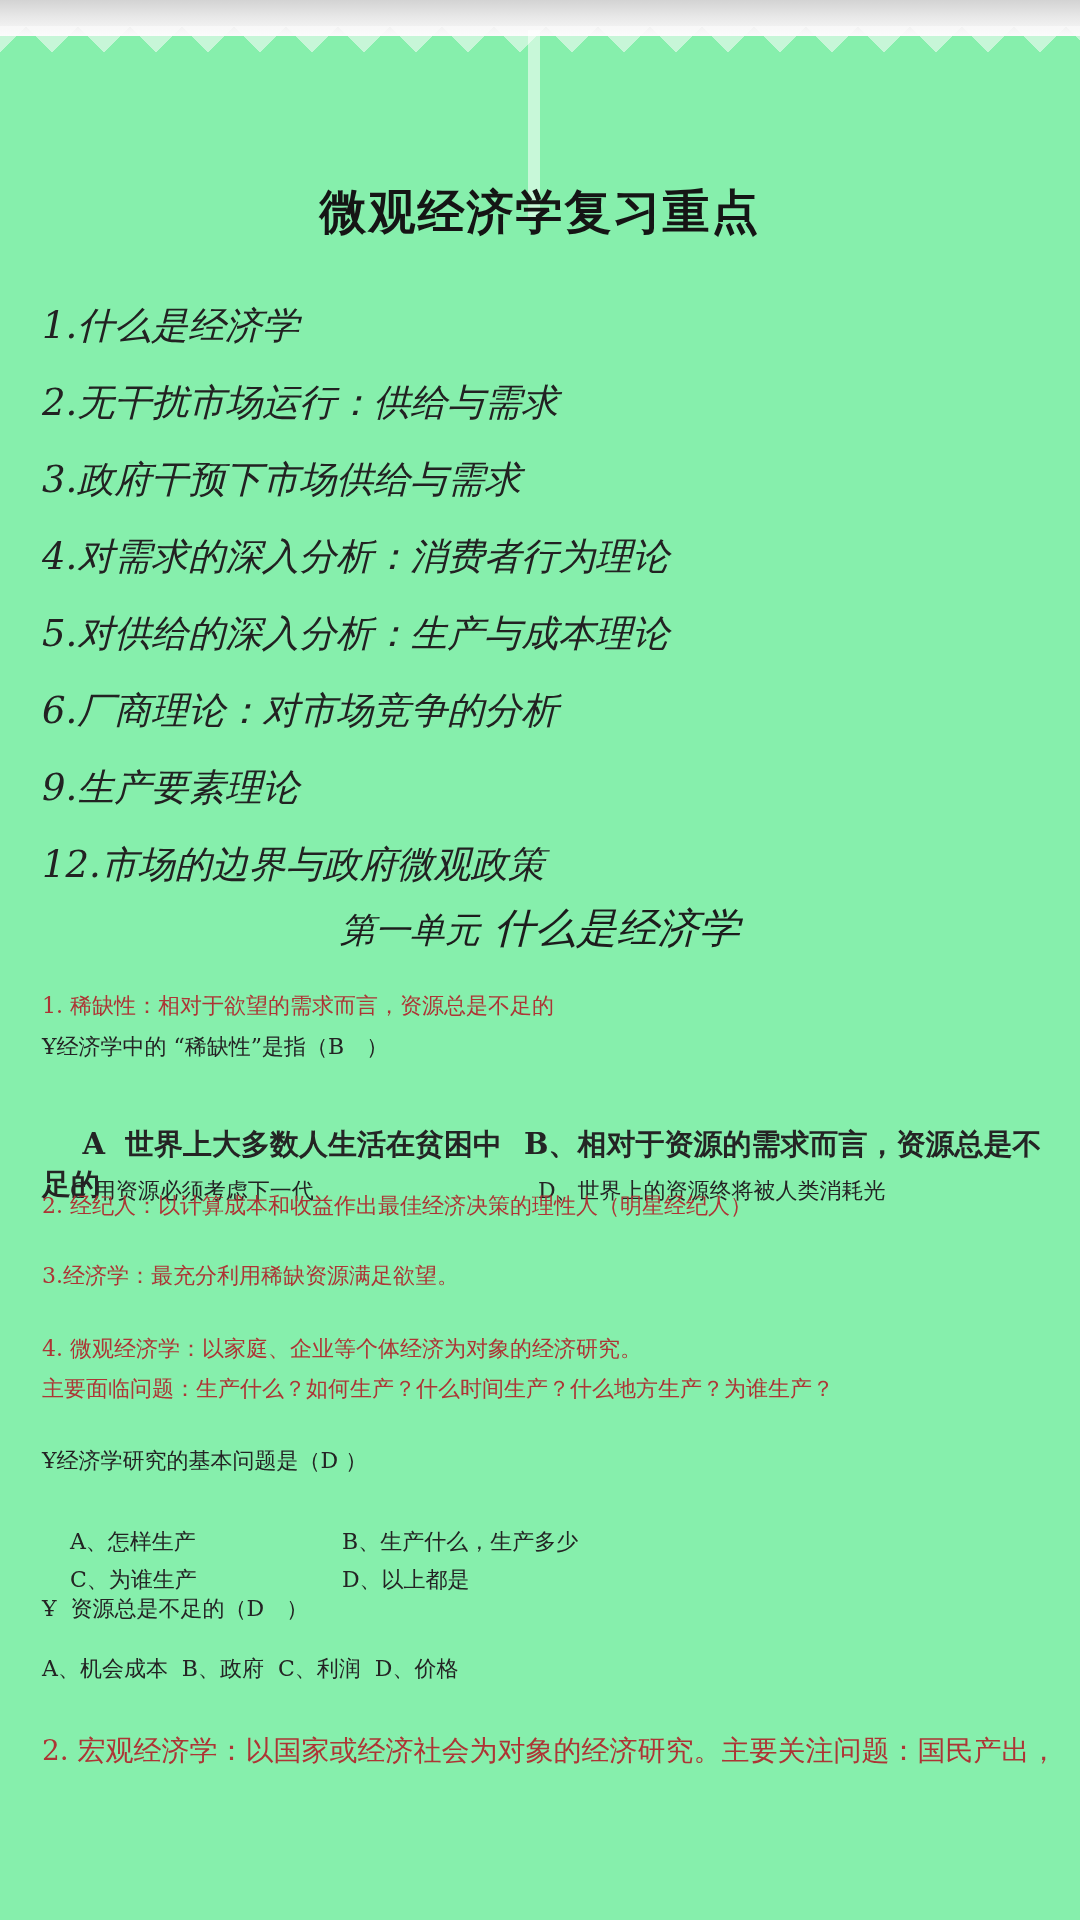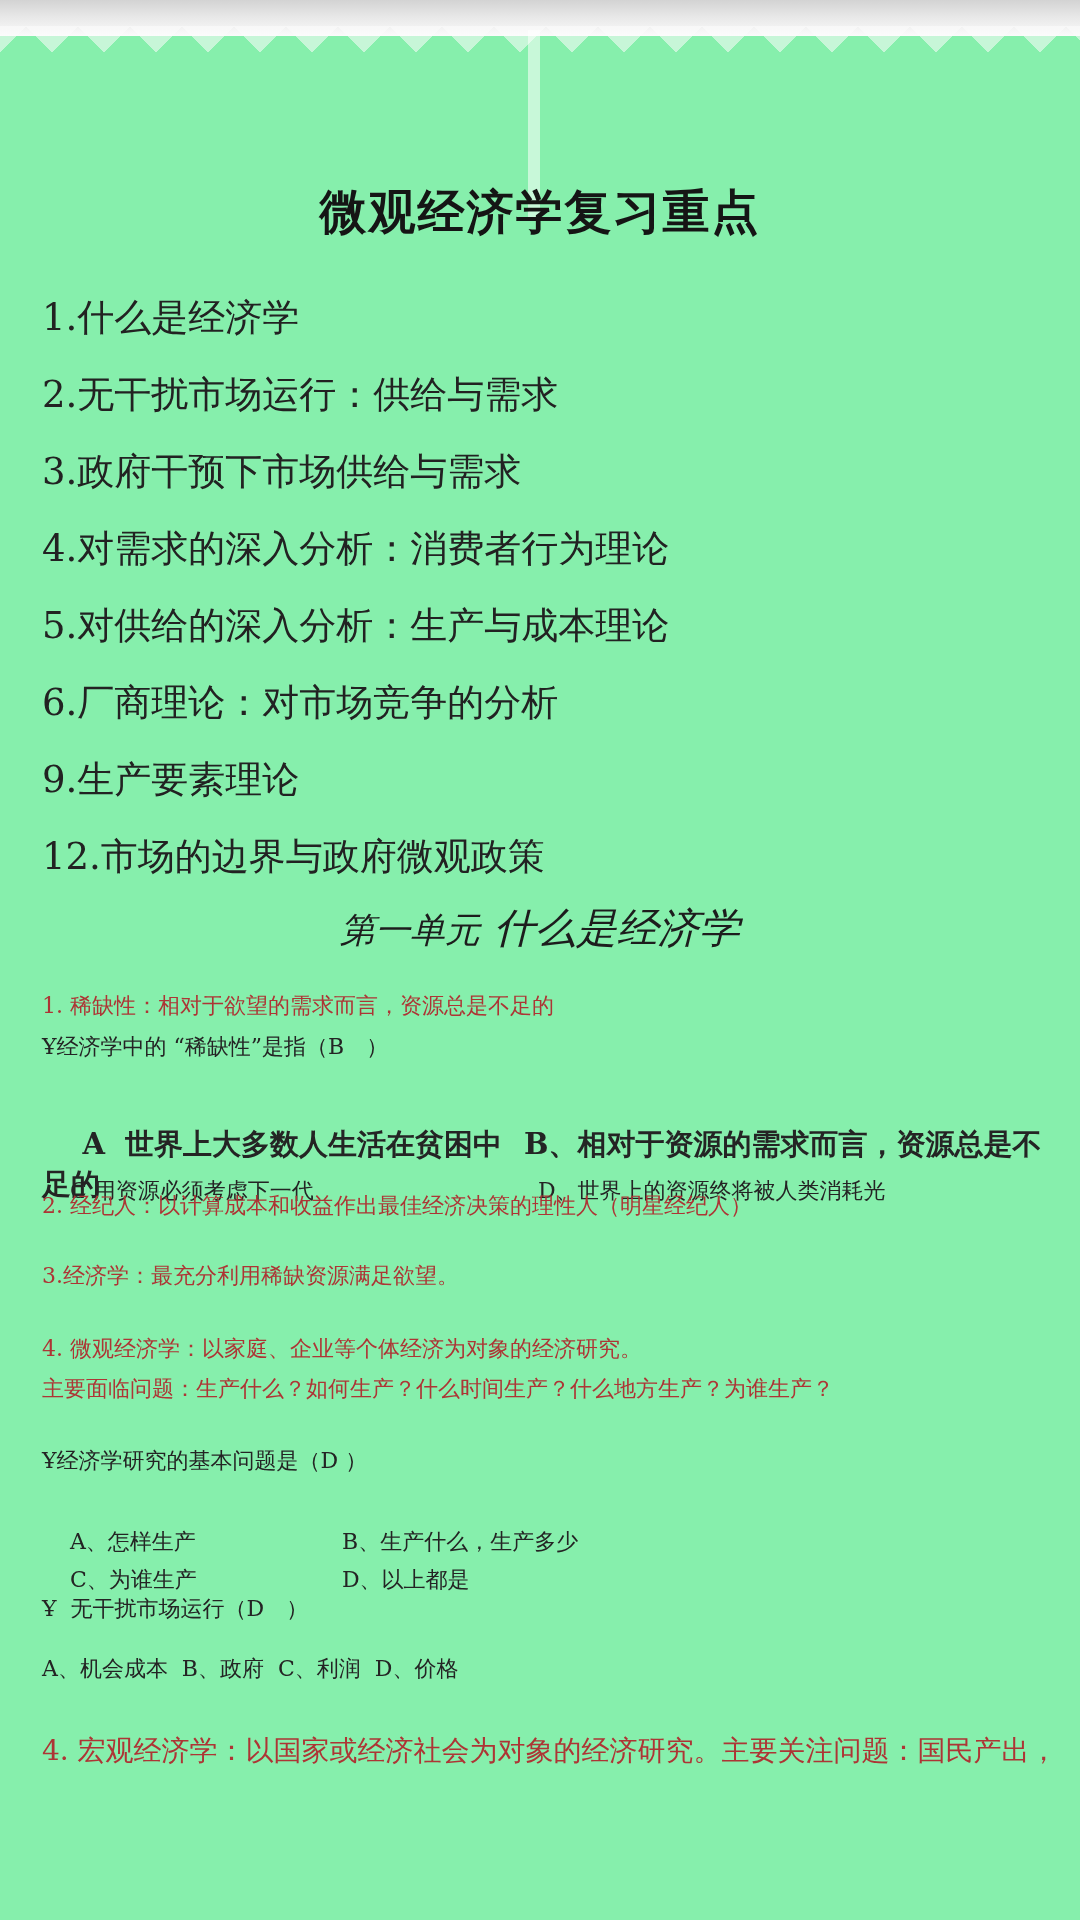--- a/index.html
+++ b/index.html
@@ -28,21 +28,21 @@
   .title{
     position:absolute;top:181px;left:0;width:100%;margin:0;
     text-align:center;font-size:47px;font-weight:700;color:#151515;
     letter-spacing:2px;
   }
   .toc{
     position:absolute;top:300px;left:42px;right:34px;
     margin:0;padding:0;list-style:none;
     font-size:37px;color:#222222;
   }
-  .toc li{line-height:36px;margin:0 0 41px 0;white-space:pre-wrap;}
+  .toc li{line-height:36px;margin:8px 0 41px 0;white-space:pre-wrap;font-style:italic;}
   .section-heading{
     position:absolute;top:901px;left:0;width:100%;
     text-align:center;color:#1d1d1d;font-style:italic;
   }
   .sec-prefix{font-size:35px;}
   .sec-title{font-size:41px;margin-left:14px;}
   .line{
     position:absolute;left:42px;right:26px;
     font-size:22px;line-height:40px;white-space:pre-wrap;
   }
@@ -103,19 +103,19 @@
   <div class="line black" style="top:1441px">Ұ经济学研究的基本问题是（D ）</div>
 
   <div class="line black" style="top:1482px">
     <span class="col4">A、怎样生产</span><span>B、生产什么，生产多少</span>
   </div>
 
   <div class="line black" style="top:1520px">
     <span class="col4">C、为谁生产</span><span>D、以上都是</span>
   </div>
 
-  <div class="line black" style="top:1589px">Ұ  无干扰市场运行（D　）</div>
+  <div class="line black" style="top:1589px">Ұ  资源总是不足的（D　）</div>
 
   <div class="line black" style="top:1649px">A、机会成本  B、政府  C、利润  D、价格</div>
 
-  <div class="line red red5" style="top:1731px">4. 宏观经济学：以国家或经济社会为对象的经济研究。主要关注问题：国民产出，</div>
+  <div class="line red red5" style="top:1731px">2. 宏观经济学：以国家或经济社会为对象的经济研究。主要关注问题：国民产出，</div>
 
 </div>
 
 </body></html>

